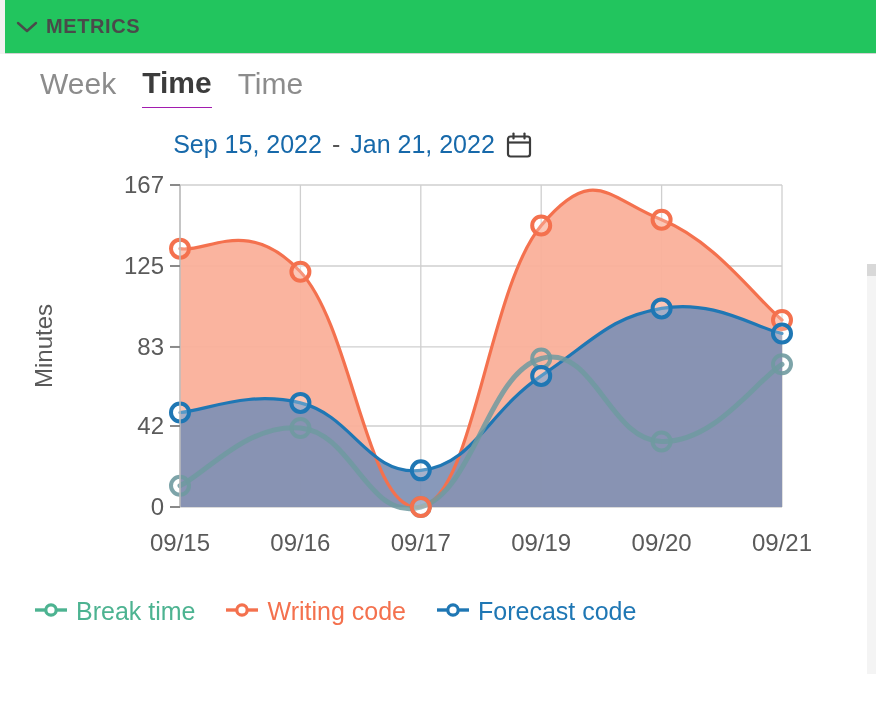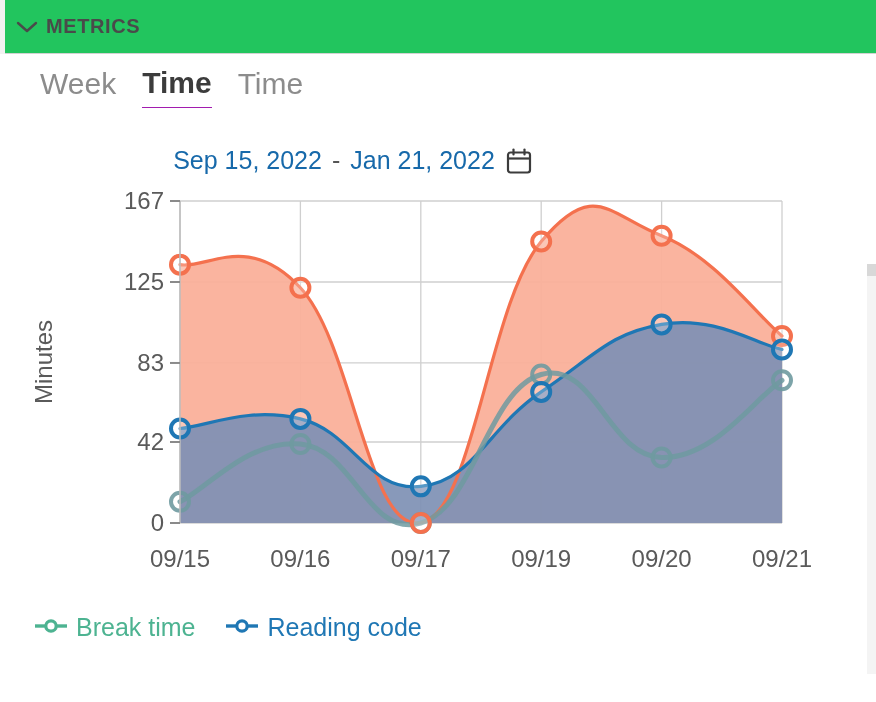--- a/index.html
+++ b/index.html
@@ -69,21 +69,21 @@
     font-weight: bold;
     border-bottom: 1px solid #a21caf;
   }
 
   
   .daterange {
     display: flex;
     align-items: center;
     justify-content: center;
     gap: 10px;
-    margin-top: 38px;
+    margin-top: 22px;
     padding-right: 170px;
   }
   .date-link {
     color: #1769aa;
     font-size: 25px;
     cursor: pointer;
     white-space: nowrap;
   }
   .date-dash {
     color: #555;
@@ -259,23 +259,32 @@
         <svg width="34" height="16" viewBox="0 0 34 16">
           <line x1="1" y1="8" x2="33" y2="8" stroke="#4db391" stroke-width="3.4"></line>
           <circle cx="17" cy="8" r="5.2" fill="#ffffff" stroke="#4db391" stroke-width="3.2"></circle>
         </svg>
       </span>
       <span class="legend-label" style="color:#4db391">Break time</span>
     </div>
     <div class="legend-item">
       <span>
         <svg width="34" height="16" viewBox="0 0 34 16">
+          <line x1="1" y1="8" x2="33" y2="8" stroke="#f4714e" stroke-width="3.4"></line>
+          <circle cx="17" cy="8" r="5.2" fill="#ffffff" stroke="#f4714e" stroke-width="3.2"></circle>
+        </svg>
+      </span>
+      <span class="legend-label" style="color:#f4714e">Writing code</span>
+    </div>
+    <div class="legend-item">
+      <span>
+        <svg width="34" height="16" viewBox="0 0 34 16">
           <line x1="1" y1="8" x2="33" y2="8" stroke="#1f77b4" stroke-width="3.4"></line>
           <circle cx="17" cy="8" r="5.2" fill="#ffffff" stroke="#1f77b4" stroke-width="3.2"></circle>
         </svg>
       </span>
-      <span class="legend-label" style="color:#1f77b4">Reading code</span>
+      <span class="legend-label" style="color:#1f77b4">Forecast code</span>
     </div>
   </div>
 
   <div class="scrollbar-track"></div>
   <div class="scrollbar-thumb"></div>
 </div>
 
 </body></html>

